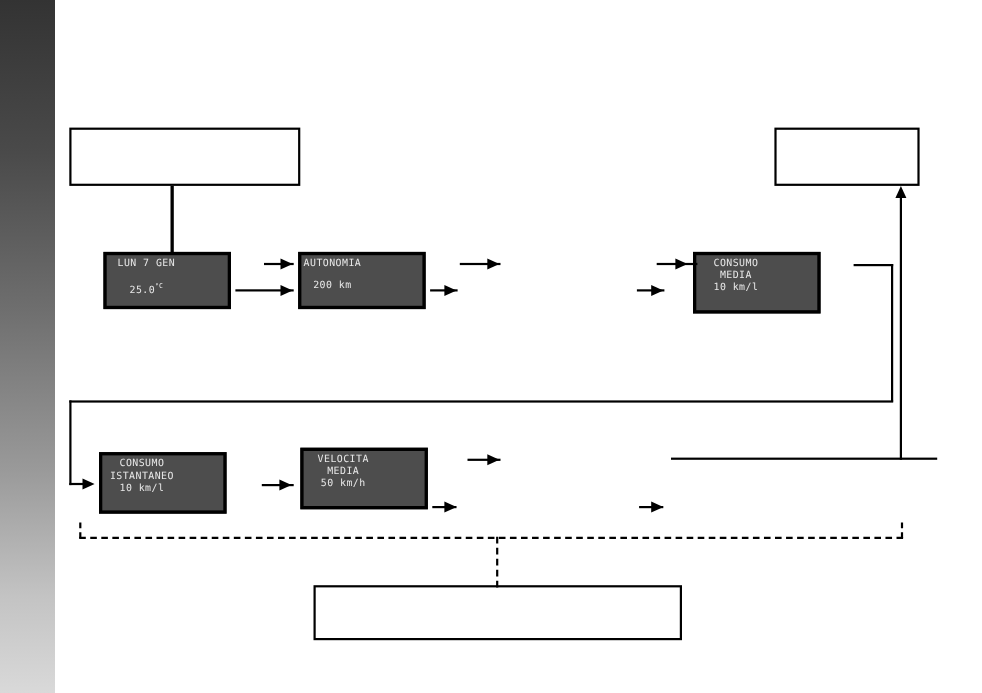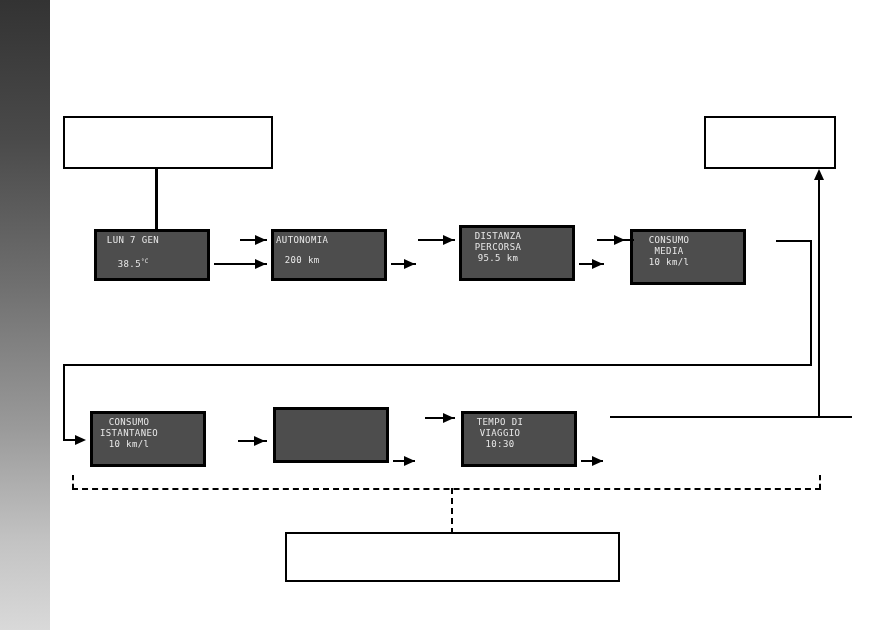--- a/index.html
+++ b/index.html
@@ -130,44 +130,35 @@
     <span></span>
   </div>
 
   <div class="caption-box" style="left:285px; top:532px; width:335px; height:50px;">
     <span></span>
   </div>
 
   <div class="lcd" style="left:94px; top:229px; width:116px; height:52px;">
     <div class="lcd-left">
       <div class="lcd-line">LUN 7 GEN</div>
-      <div class="lcd-line big-gap"><span>38.5</span><sup>°C</sup></div>
+      <div class="lcd-line big-gap"><span>25.0</span><sup>°C</sup></div>
     </div>
     <div class="lcd-divider"></div>
     <div class="lcd-right"></div>
   </div>
 
   <div class="lcd" style="left:271px; top:229px; width:116px; height:52px;gap:16px;">
     <div class="lcd-left">
       <div class="lcd-line">AUTONOMIA</div>
       <div class="lcd-line big-gap">200 km</div>
     </div>
     <div class="lcd-divider"></div>
     <div class="lcd-right"></div>
   </div>
 
-  <div class="lcd" style="left:459px; top:225px; width:116px; height:56px;">
-    <div class="lcd-left">
-      <div class="lcd-line">DISTANZA</div>
-      <div class="lcd-line">PERCORSA</div>
-      <div class="lcd-line">95.5 km</div>
-    </div>
-    <div class="lcd-divider"></div>
-    <div class="lcd-right"></div>
-  </div>
 
   <div class="lcd" style="left:630px; top:229px; width:116px; height:56px;">
     <div class="lcd-left">
       <div class="lcd-line">CONSUMO</div>
       <div class="lcd-line">MEDIA</div>
       <div class="lcd-line">10 km/l</div>
     </div>
     <div class="lcd-divider"></div>
     <div class="lcd-right"></div>
   </div>
@@ -176,33 +167,29 @@
     <div class="lcd-left">
       <div class="lcd-line">CONSUMO</div>
       <div class="lcd-line">ISTANTANEO</div>
       <div class="lcd-line">10 km/l</div>
     </div>
     <div class="lcd-divider"></div>
     <div class="lcd-right"></div>
   </div>
 
   <div class="lcd" style="left:273px; top:407px; width:116px; height:56px;">
-    <div class="lcd-divider"></div>
-    <div class="lcd-right"></div>
-  </div>
-
-  <div class="lcd" style="left:461px; top:411px; width:116px; height:56px;">
-    <div class="lcd-left">
-      <div class="lcd-line">TEMPO DI</div>
-      <div class="lcd-line">VIAGGIO</div>
-      <div class="lcd-line">10:30</div>
-    </div>
-    <div class="lcd-divider"></div>
-    <div class="lcd-right"></div>
-  </div>
+    <div class="lcd-left">
+      <div class="lcd-line">VELOCITA</div>
+      <div class="lcd-line">MEDIA</div>
+      <div class="lcd-line">50 km/h</div>
+    </div>
+    <div class="lcd-divider"></div>
+    <div class="lcd-right"></div>
+  </div>
+
 
   <div class="vline vline-thick" style="left:155px; top:169px; height:62px;"></div>
 
   <div class="hline" style="left:240px; top:239px; width:27px;"></div>
   <div class="arrow-head" style="left:255px; top:235px;"></div>
 
   <div class="hline" style="left:214px; top:263px; width:53px;"></div>
   <div class="arrow-head" style="left:255px; top:259px;"></div>
 
   <div class="hline" style="left:418px; top:239px; width:37px;"></div>

